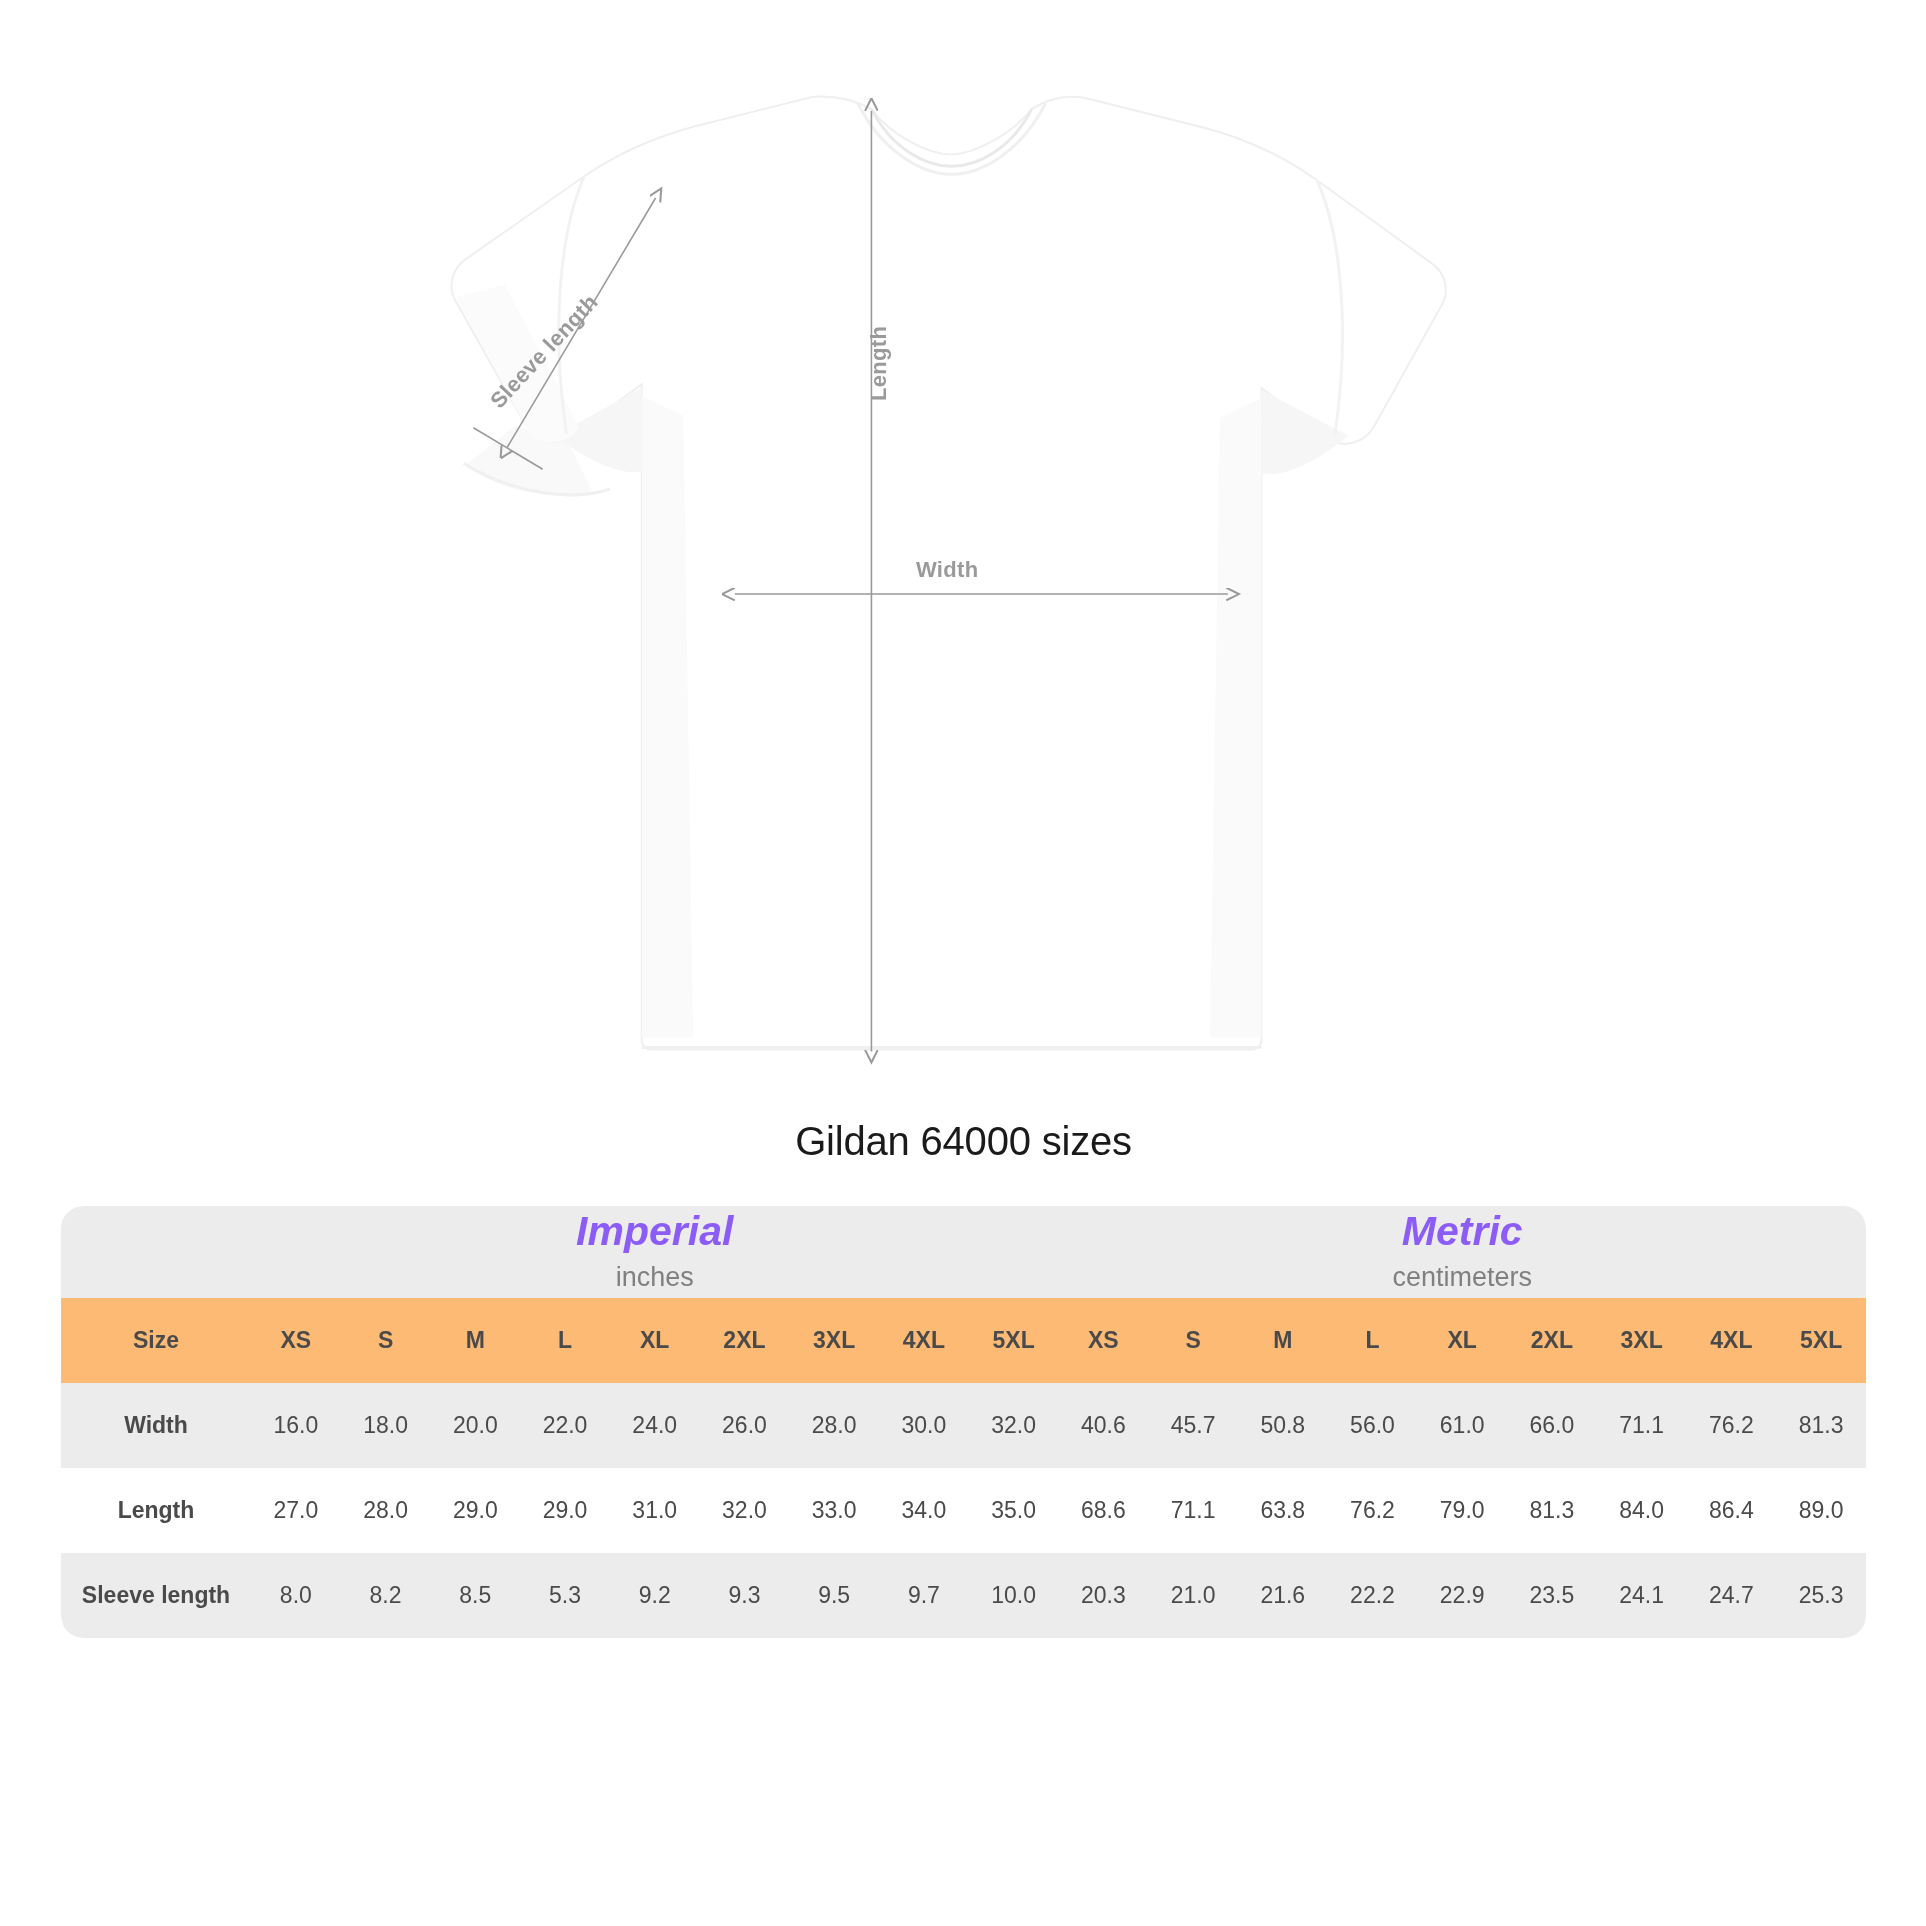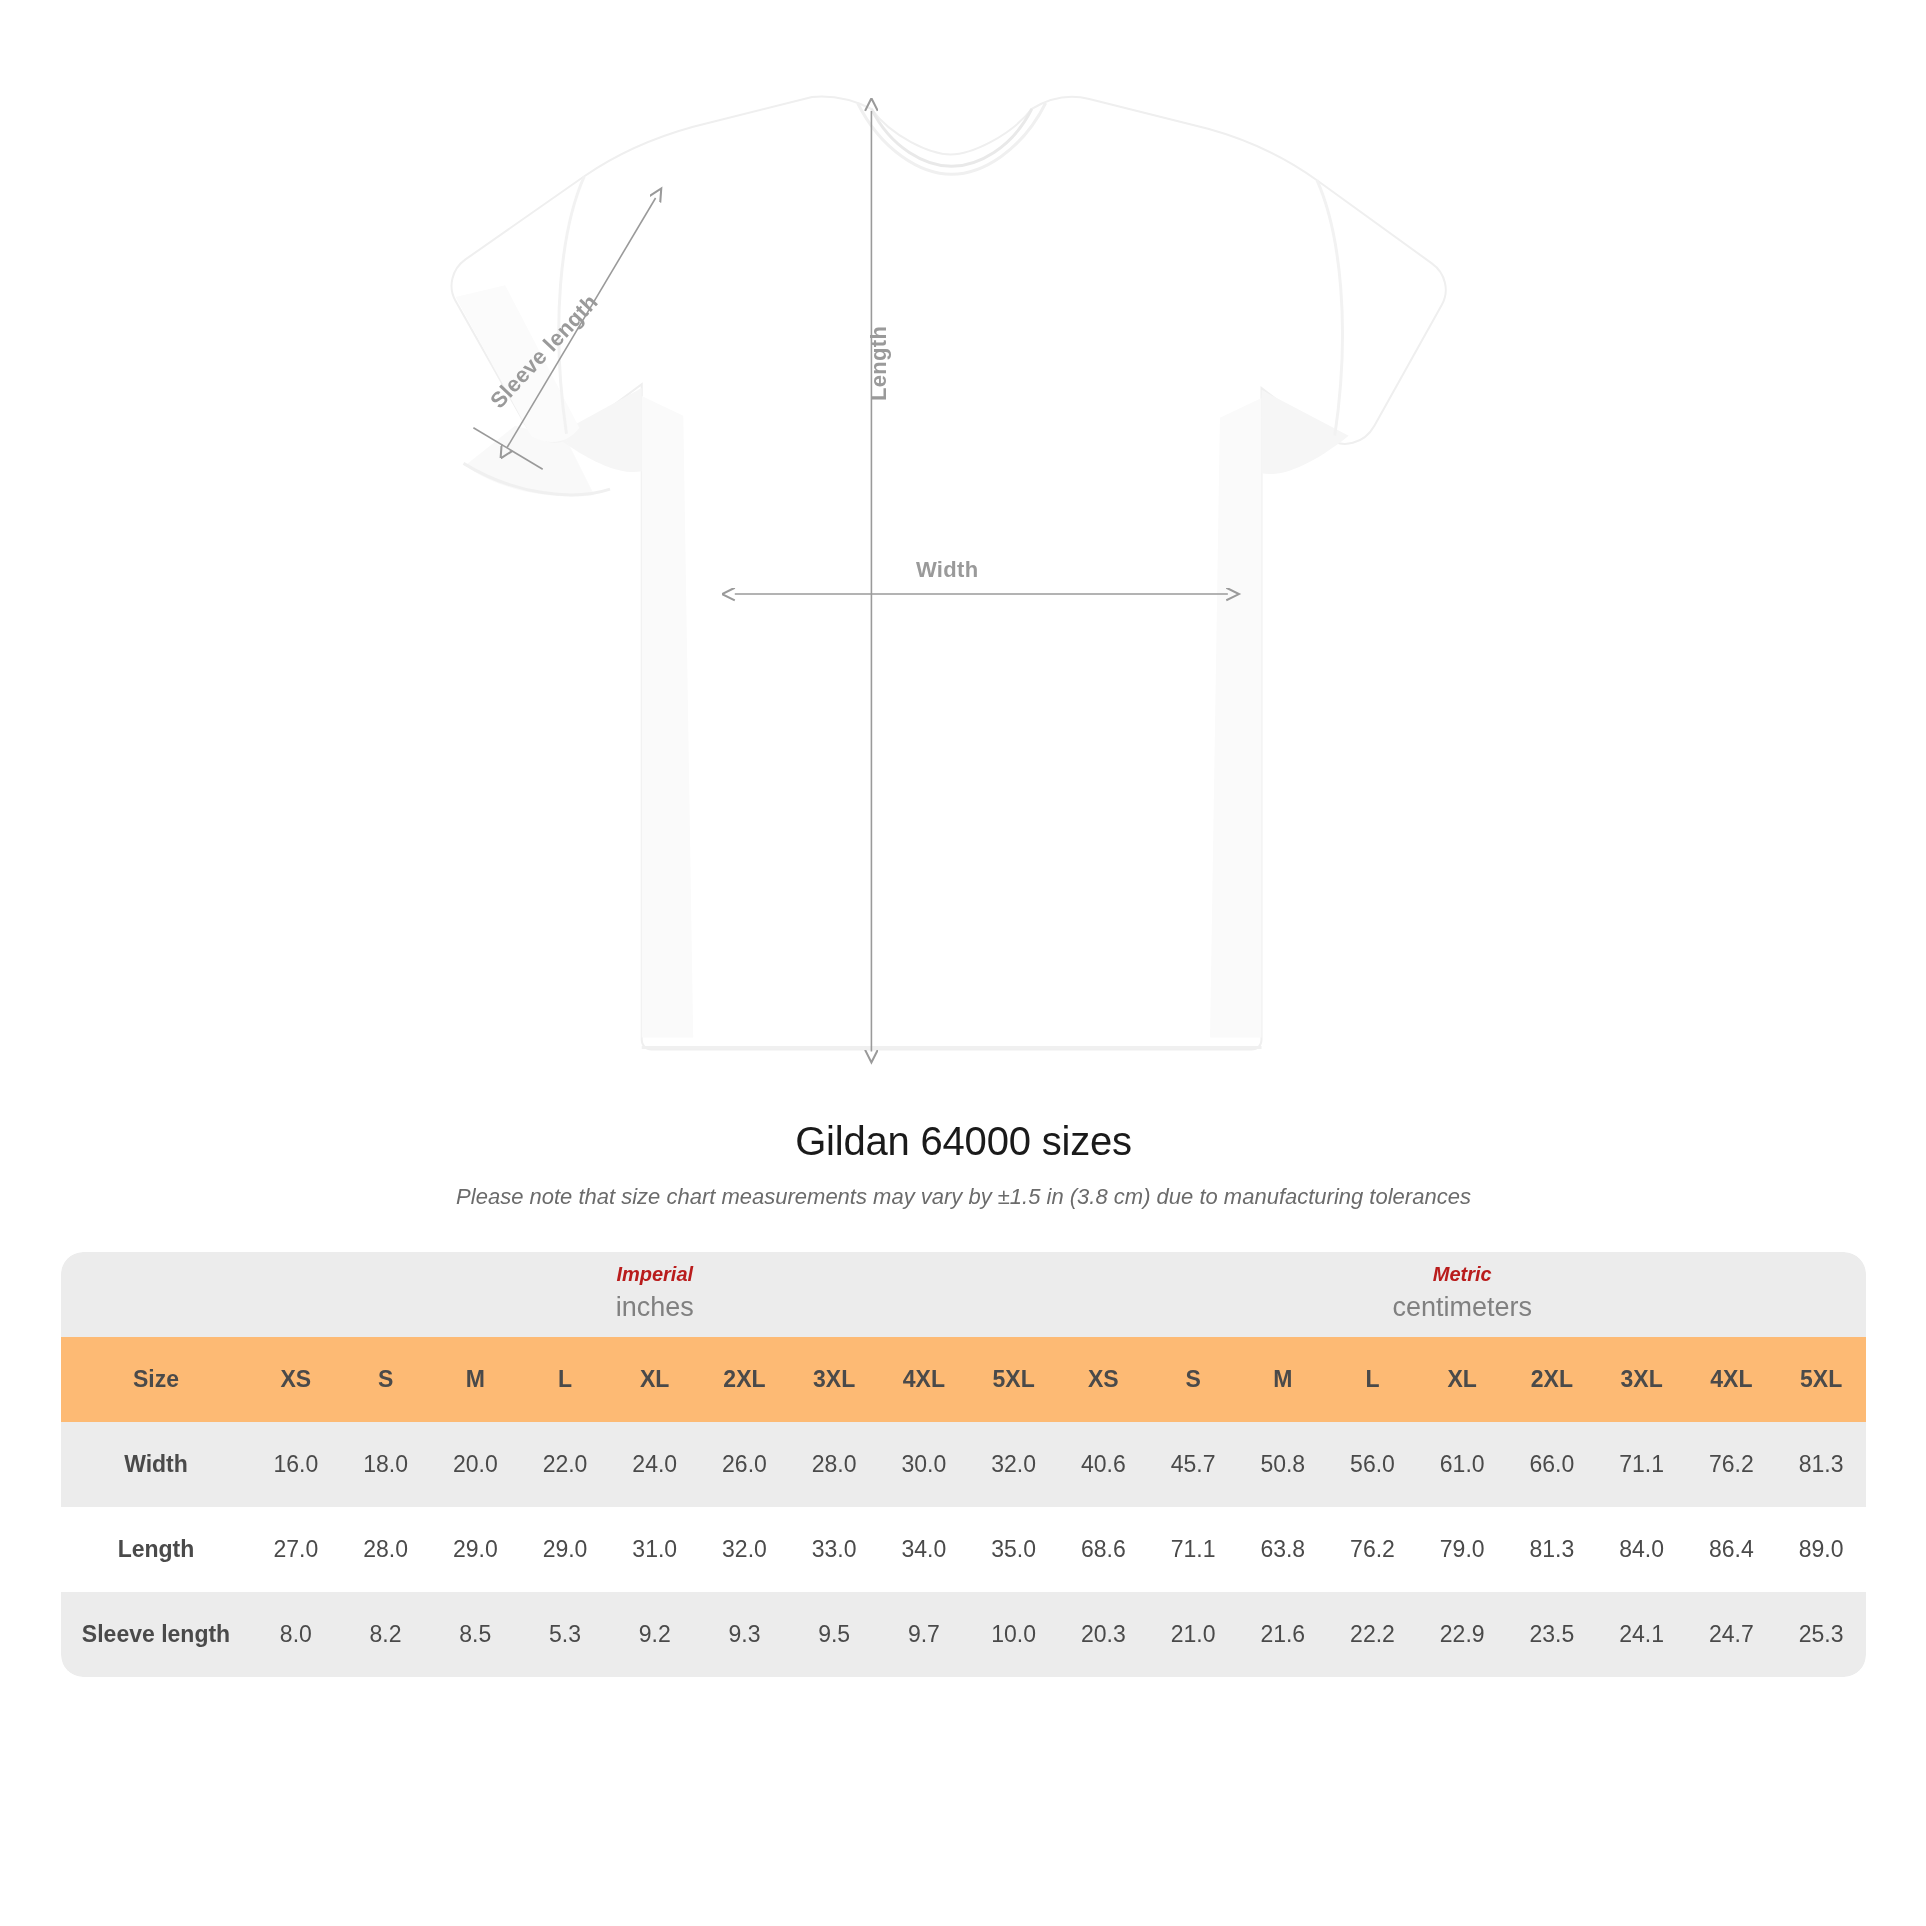--- a/index.html
+++ b/index.html
@@ -96,24 +96,24 @@
     padding: 0;
     height: 85px;
     border: 0;
   }
   .unitrow td {
     background: #ececec;
     height: 149px;
     vertical-align: middle;
   }
   .unit-name {
-    font-size: 20px;
+    font-size: 41px;
     font-style: italic;
     font-weight: bold;
-    color: #b91c1c;
+    color: #8b5cf6;
     display: block;
     line-height: 1.25;
   }
   .unit-sub {
     font-size: 27px;
     color: #808080;
     display: block;
     line-height: 1.5;
   }
   .hdr td {
@@ -212,21 +212,20 @@
       </g>
     </svg>
 
     <div class="dim-label label-width">Width</div>
     <div class="dim-label label-length">Length</div>
     <div class="dim-label label-sleeve">Sleeve length</div>
   </div>
 
   <div class="title-block">
     <div class="chart-title">Gildan 64000 sizes</div>
-    <div class="chart-note">Please note that size chart measurements may vary by ±1.5 in (3.8 cm) due to manufacturing tolerances</div>
   </div>
 
   <div class="table-wrap">
     <table class="size-table">
       <colgroup>
         <col class="firstcol">
       </colgroup>
       <tbody>
         <tr class="unitrow">
           <td class="corner-tl"></td>

